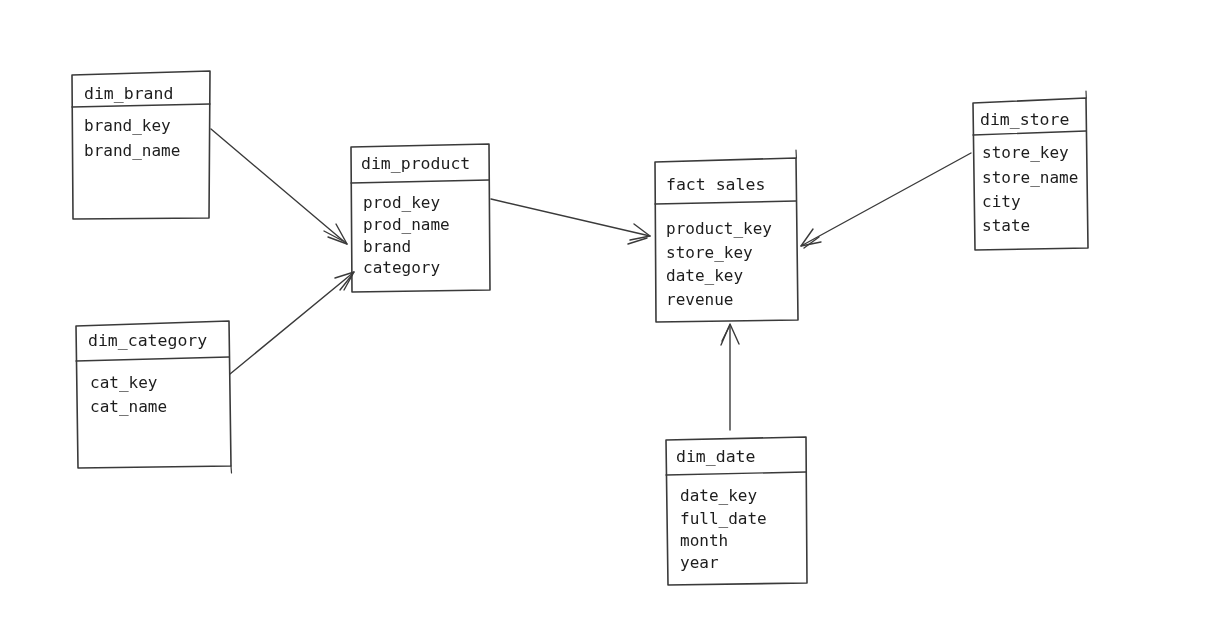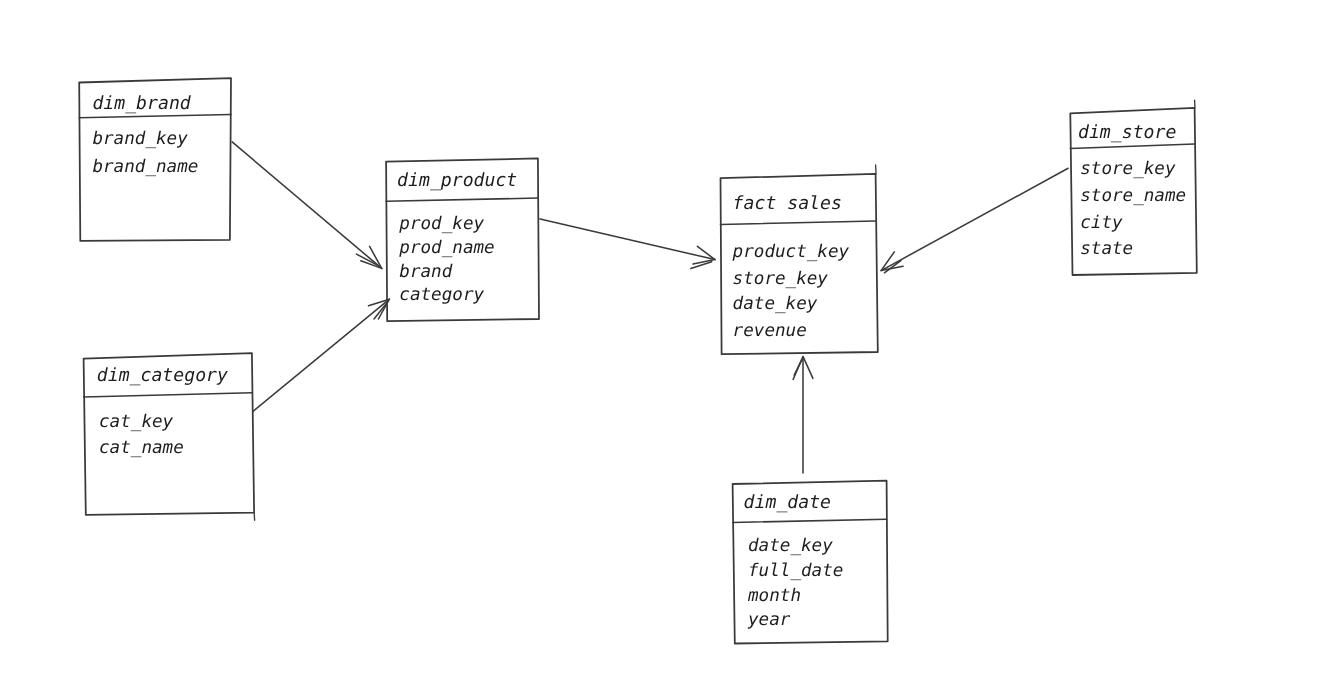--- a/index.html
+++ b/index.html
@@ -6,21 +6,20 @@
     margin: 0;
     padding: 0;
     background: #ffffff;
   }
   .canvas {
     position: relative;
     width: 1212px;
     height: 627px;
     background: #ffffff;
     overflow: hidden;
-    font-style: italic;
   }
   svg { display: block; }
   .box {
     fill: none;
     stroke: #3a3a3a;
     stroke-width: 1.6;
     stroke-linecap: round;
     stroke-linejoin: round;
   }
   .divider {

